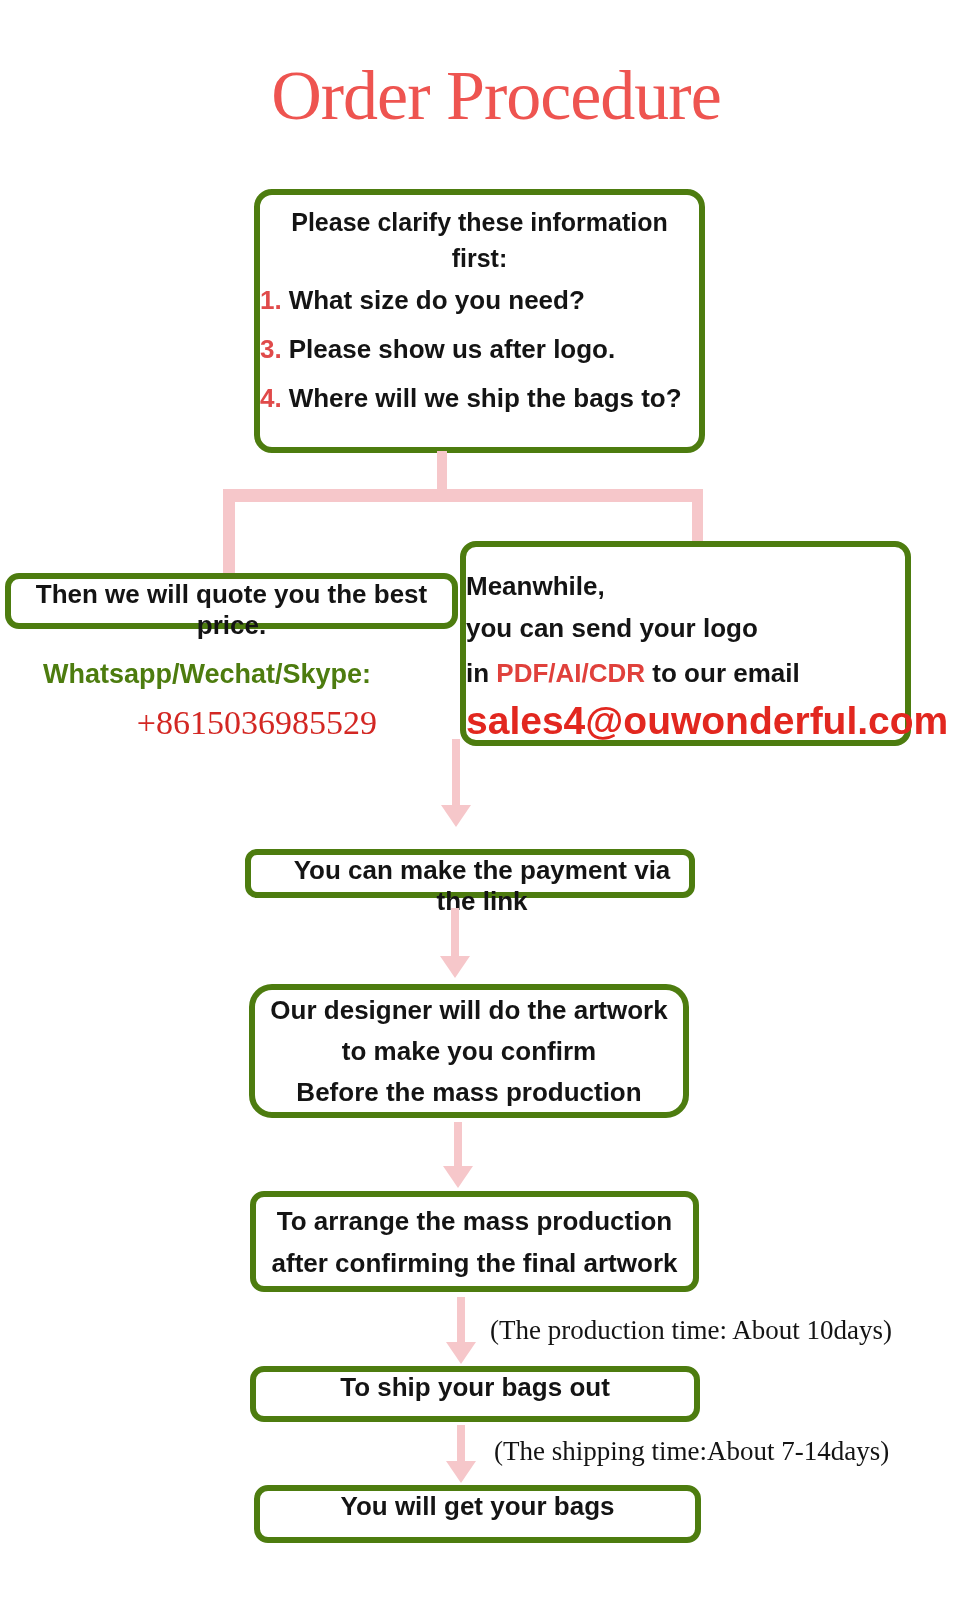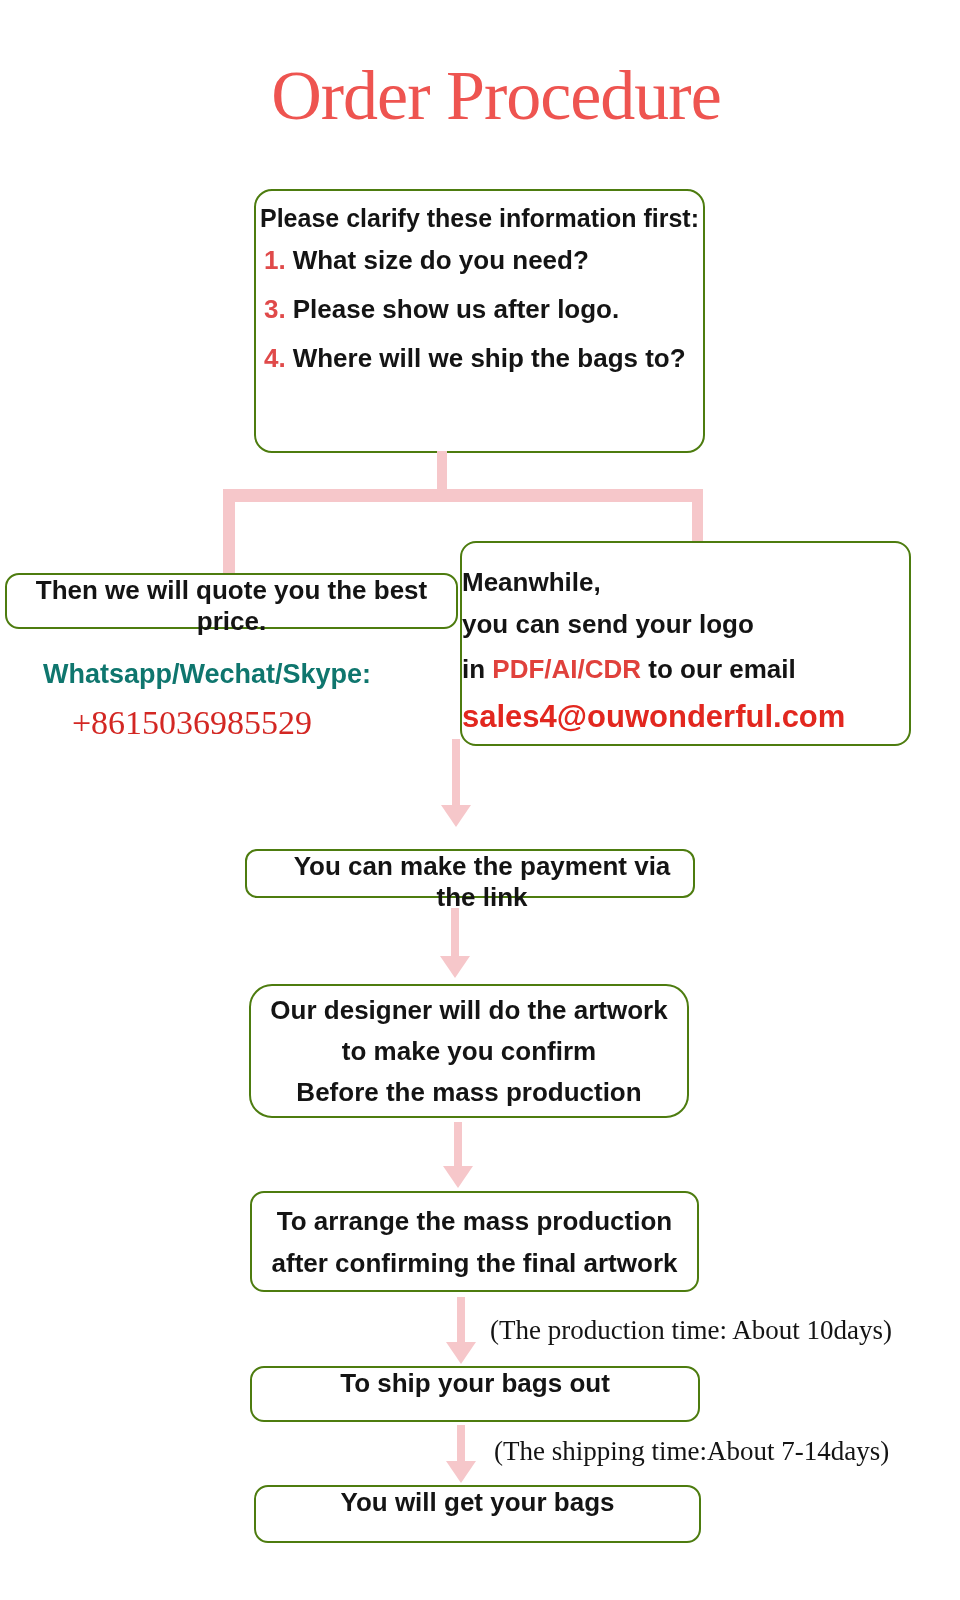--- a/index.html
+++ b/index.html
@@ -9,48 +9,48 @@
   }
   
   .title{
     position:absolute;left:0;top:40px;width:960px;text-align:center;
     font-family:"Liberation Serif",serif;font-weight:400;
     font-size:70px;letter-spacing:-1px;color:#ee5450;margin:16px;
   }
   
   .box{
     position:absolute;background:#ffffff;
-    border:2px solid #4d7c0f;border-radius:16px;box-sizing:border-box;
+    border:6px solid #4d7c0f;border-radius:16px;box-sizing:border-box;
   }
   .center-text{display:flex;justify-content:center;text-align:center;}
   .txt26{font-size:26px;font-weight:600;color:#141414;}
   
   .clarify{left:254px;top:189px;width:451px;height:264px;border-radius:18px;}
   .clarify-heading{padding-top:9px;text-align:center;font-size:25px;font-weight:600;line-height:36px;}
-  .clarify-item{padding-left:8px;font-size:26px;font-weight:600;line-height:49px;white-space:nowrap;}
+  .clarify-item{font-size:26px;font-weight:600;line-height:49px;white-space:nowrap;}
   .clarify-item .num{color:#e04a4a;margin-right:7px;}
   
   .conn{position:absolute;background:#f6c7ca;}
   .conn-stem{left:437px;top:451px;width:10px;height:38px;}
   .conn-hbar{left:223px;top:489px;width:480px;height:13px;}
   .conn-left-drop{left:223px;top:502px;width:12px;height:71px;}
   .conn-right-drop{left:692px;top:502px;width:11px;height:39px;}
   
   .quote{left:5px;top:573px;width:453px;height:56px;border-radius:14px;}
   .contact-label{position:absolute;left:7px;top:659px;width:400px;text-align:center;
-    font-size:27px;font-weight:700;color:#0f766e;}
-  .contact-phone{position:absolute;left:7px;top:704px;width:370px;text-align:center;
+    font-size:27px;font-weight:700;color:#4d7c0f;}
+  .contact-phone{position:absolute;left:7px;top:704px;width:370px;text-align:right;
     font-family:"Liberation Serif",serif;font-size:34px;font-weight:400;color:#d32723;}
   
   .logo-box{left:460px;top:541px;width:451px;height:205px;border-radius:16px;
     display:flex;flex-direction:column;align-items:flex-start;padding-top:18px;}
   .logo-line{font-size:26px;font-weight:600;line-height:42px;text-align:center;}
   .logo-line3{font-size:26px;font-weight:600;line-height:48px;text-align:center;}
   .logo-formats{color:#e0413c;}
-  .logo-email{font-size:31px;font-weight:700;line-height:48px;color:#e2271f;text-align:center;}
+  .logo-email{font-size:39px;font-weight:700;line-height:48px;color:#e2271f;text-align:center;}
   
   .arrow{position:absolute;}
   .arrow .stem{position:absolute;left:50%;transform:translateX(-50%);width:8px;background:#f6c7ca;}
   .arrow .head{position:absolute;left:50%;transform:translateX(-50%);width:0;height:0;
     border-left:15px solid transparent;border-right:15px solid transparent;border-top:22px solid #f6c7ca;}
   
   .payment{left:245px;top:849px;width:450px;height:49px;border-radius:12px;padding-left:24px;}
   .artwork{left:249px;top:984px;width:440px;height:134px;border-radius:23px;
     display:flex;flex-direction:column;justify-content:center;}
   .artwork div{font-size:26px;font-weight:600;line-height:41px;text-align:center;}

